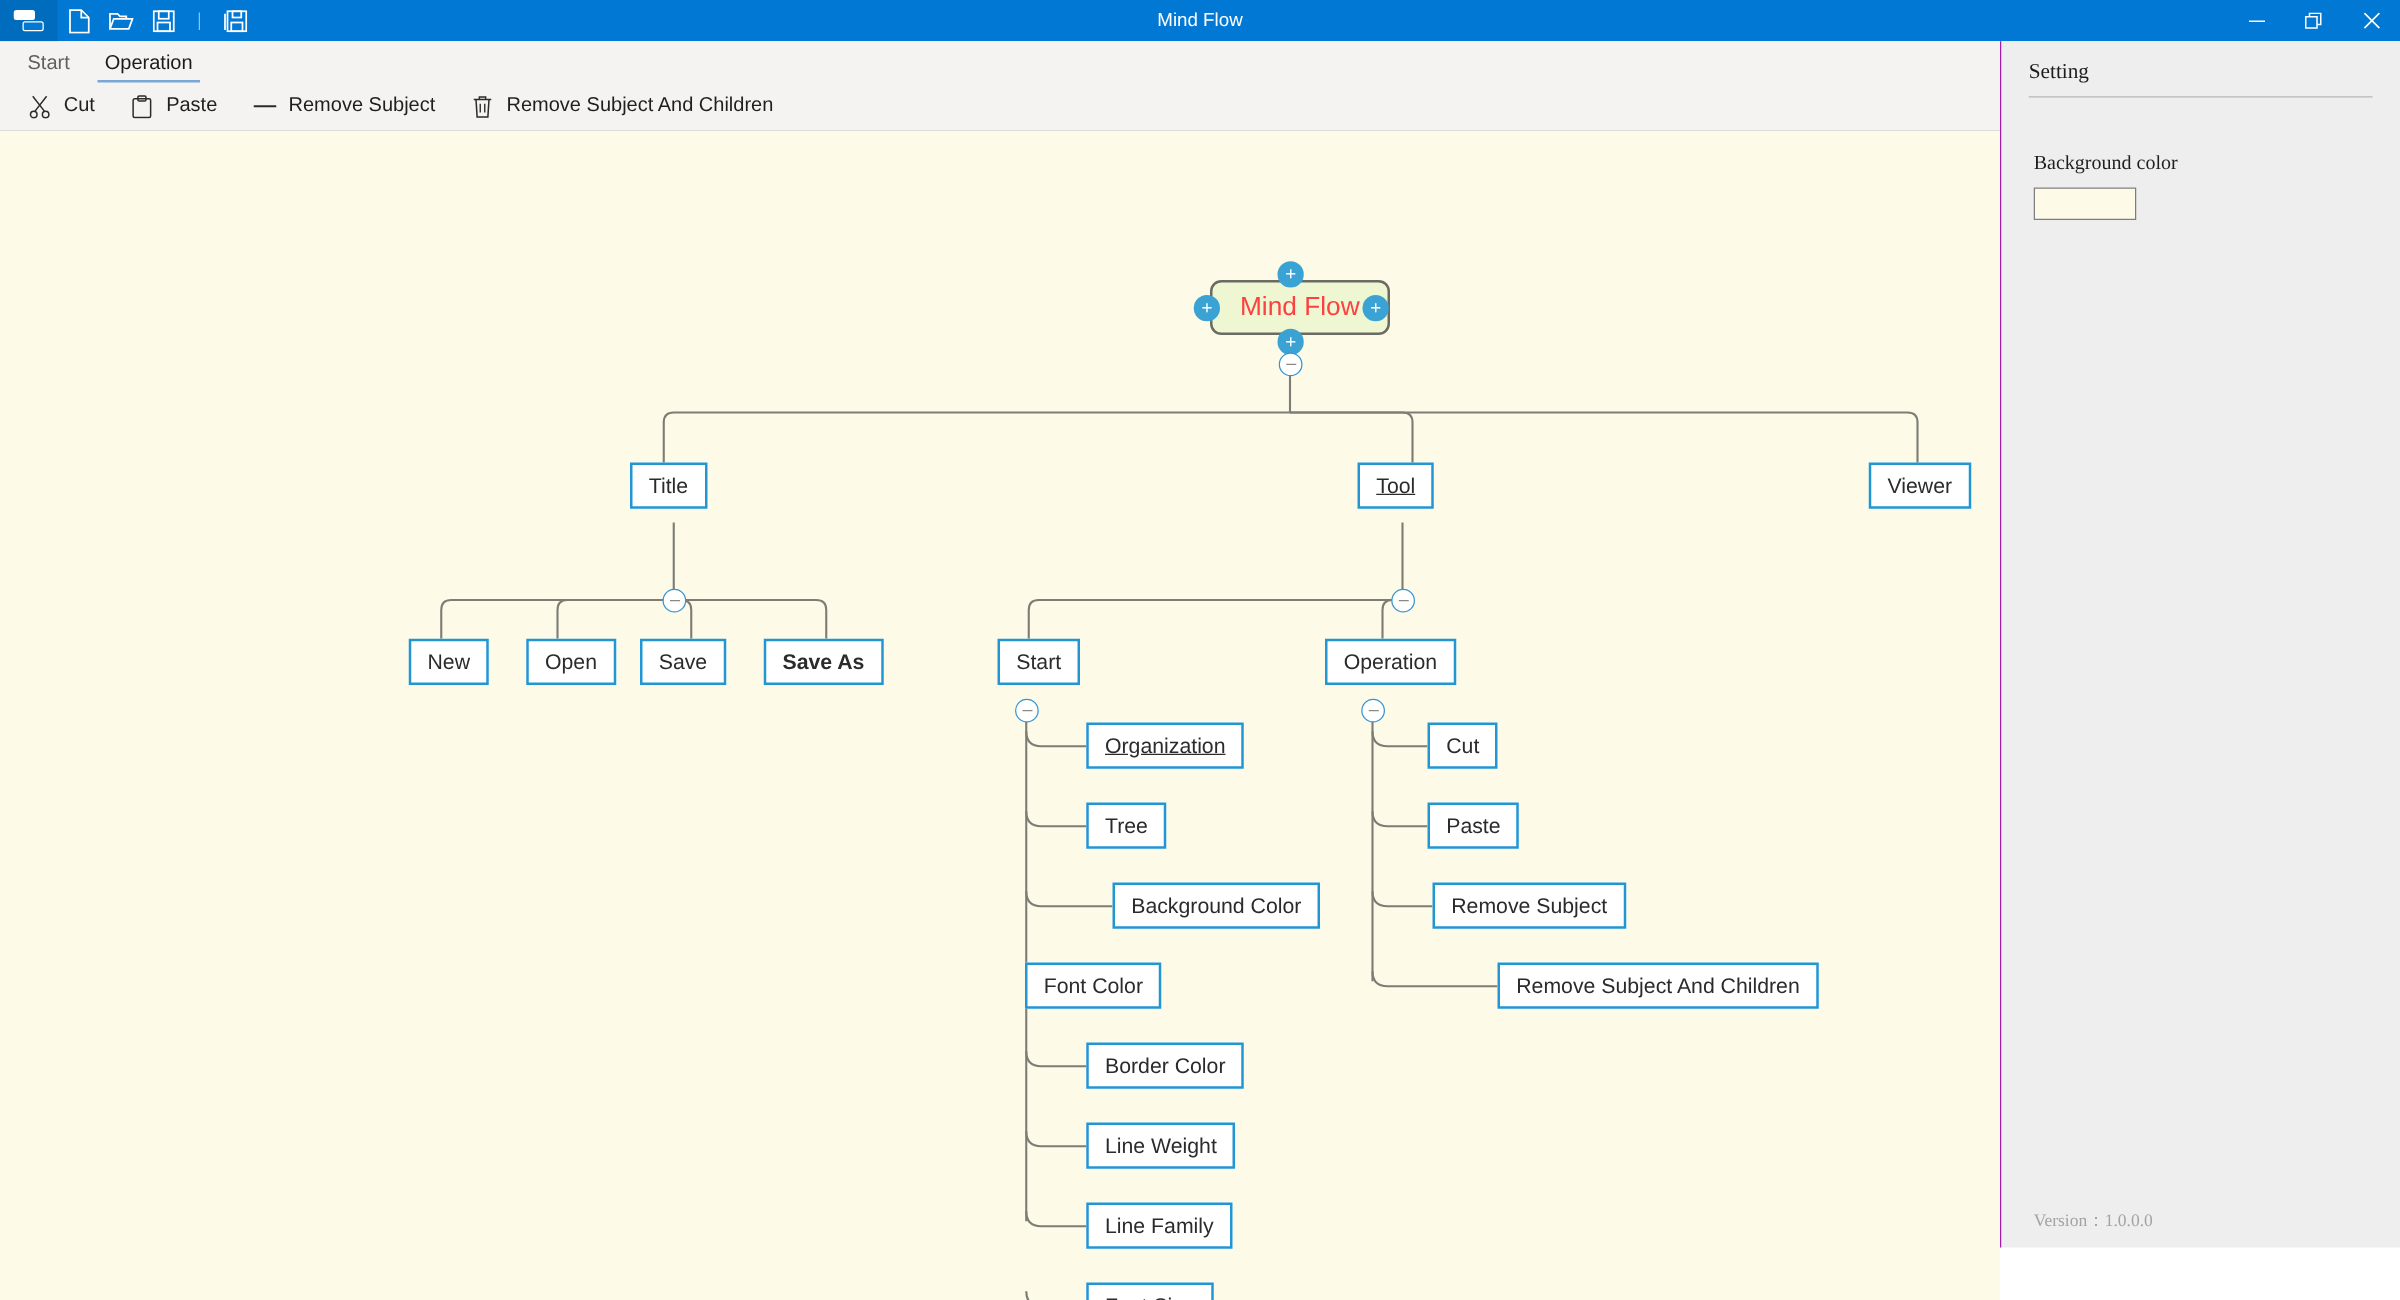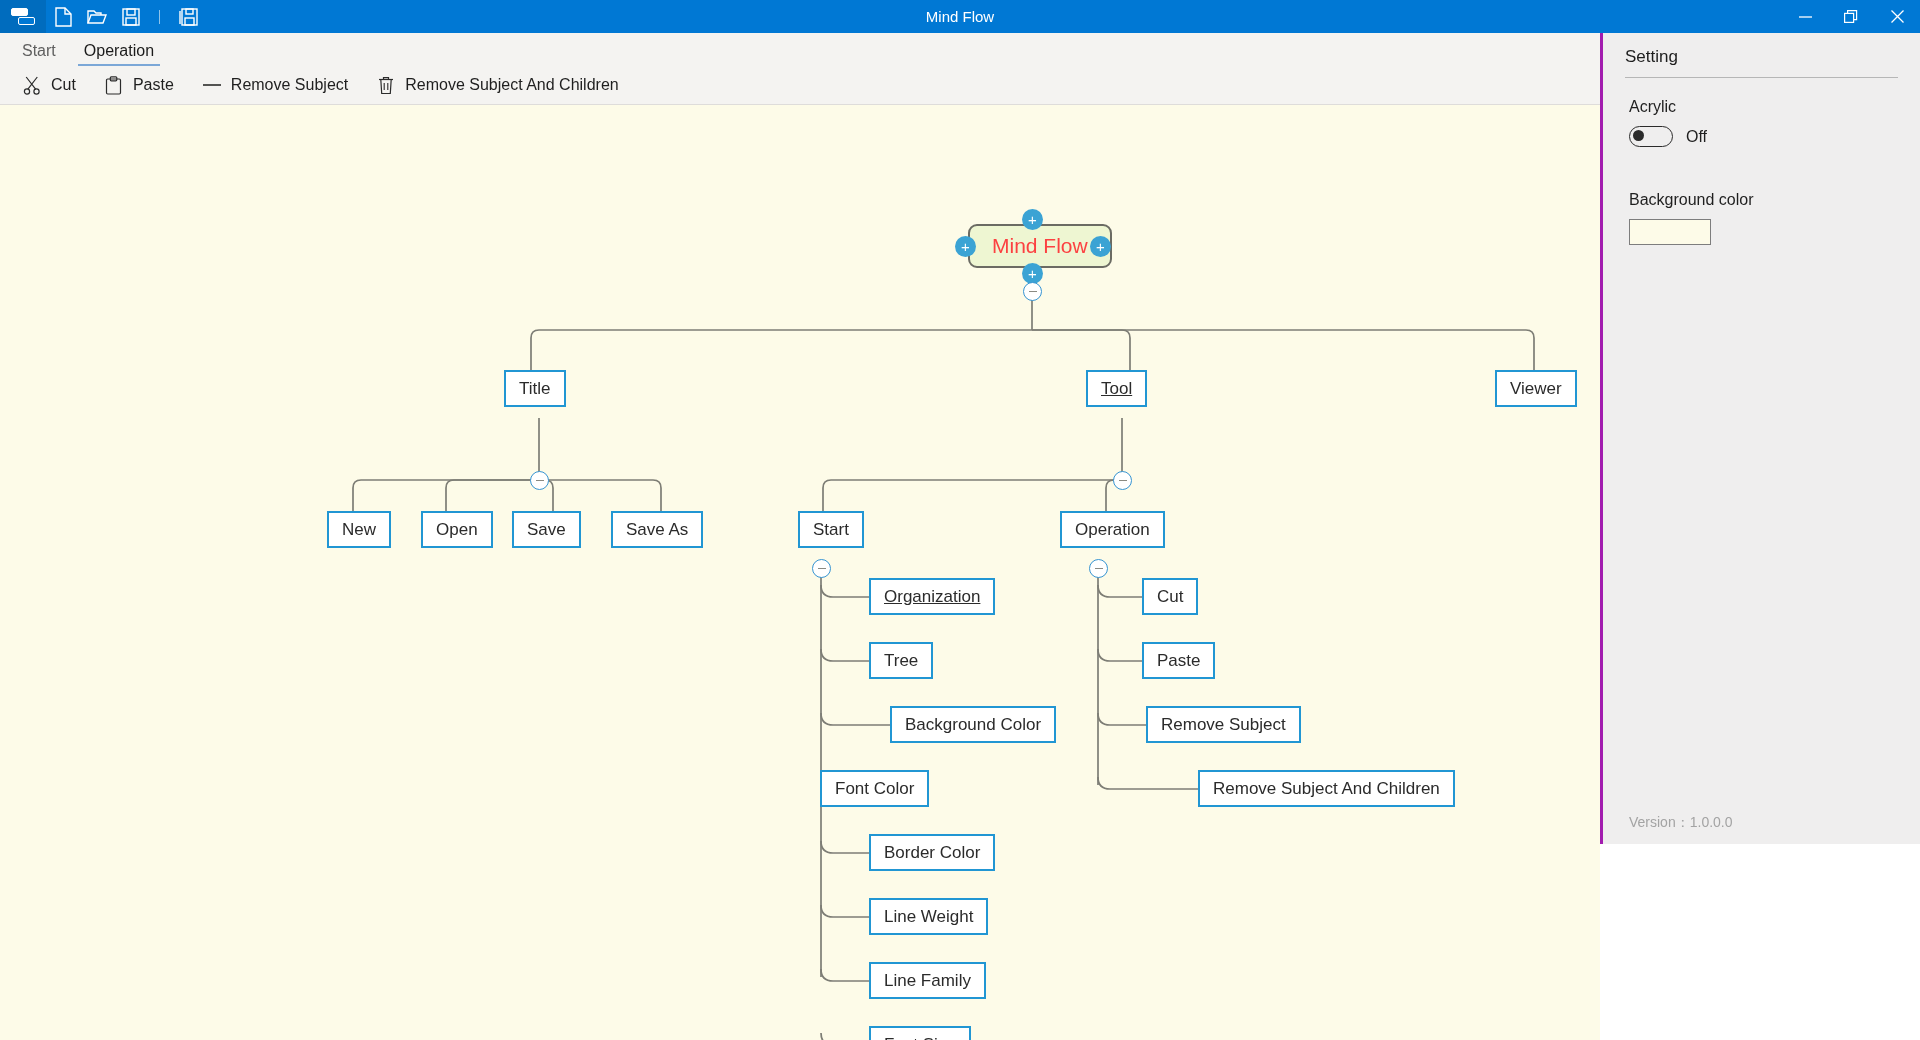--- a/index.html
+++ b/index.html
@@ -116,23 +116,24 @@
   .collapse {
     position: absolute; width: 19px; height: 19px; border-radius: 50%;
     background: #ffffff; border: 1.6px solid #3694d2;
     display: flex; align-items: center; justify-content: center;
   }
   .collapse .minus { width: 8px; height: 1.6px; background: #8a8a82; }
 
   
   .sidebar {
     position: absolute; top: 33px; right: 0;
-    width: 320px; height: 811px;
+    width: 320px; height: 965px;
     background: #efeeee;
-    border-left: 3px solid #a21caf;
+    border-left: 1px solid #a21caf;
+    font-family: Liberation Serif, serif;
   }
   .side-title {
     font-size: 17px; color: #1d1d1d;
     padding: 14px 22px 10px 22px;
   }
   .side-rule { height: 1px; background: #b6b6b6; margin: 0 22px; }
   .side-group { padding: 20px 26px 0 26px; }
   .side-label { font-size: 16px; color: #1f1f1f; margin-bottom: 10px; }
   .toggle-row { display: flex; align-items: center; gap: 13px; }
   .toggle {
@@ -323,21 +324,21 @@
   <div class="collapse" style="left:530px; top:366px;">
       <i class="minus"></i>
     </div>
   <div class="collapse" style="left:1113px; top:366px;">
       <i class="minus"></i>
     </div>
 
   <div class="node" style="left:327px; top:406px;">New</div>
   <div class="node" style="left:421px; top:406px;">Open</div>
   <div class="node" style="left:512px; top:406px;">Save</div>
-  <div class="node" style="left:611px; top:406px;">Save As</div>
+  <div class="node" style="left:611px; top:406px;font-weight:bold;">Save As</div>
 
   <div class="node" style="left:798px; top:406px;">Start</div>
   <div class="node" style="left:1060px; top:406px;">Operation</div>
 
   <div class="collapse" style="left:812px; top:454px;">
       <i class="minus"></i>
     </div>
   <div class="collapse" style="left:1089px; top:454px;">
       <i class="minus"></i>
     </div>
@@ -355,29 +356,20 @@
   <div class="node" style="left:1142px; top:537px;">Paste</div>
   <div class="node" style="left:1146px; top:601px;">Remove Subject</div>
   <div class="node" style="left:1198px; top:665px;">Remove Subject And Children</div>
 
 </div>
 
 <div class="sidebar">
   <div class="side-title">Setting</div>
   <div class="side-rule"></div>
 
-  <div class="side-group">
-    <div class="side-label">Acrylic</div>
-    <div class="toggle-row">
-      <div class="toggle">
-          <span class="knob"></span>
-        </div>
-      <span class="toggle-state">Off</span>
-    </div>
-  </div>
 
   <div class="side-group" style="padding-top:44px;">
     <div class="side-label">Background color</div>
     <div class="color-swatch" style="background: rgb(253, 251, 232);"></div>
   </div>
 
   <div class="version">
     <span>Version：</span><span>1.0.0.0</span>
   </div>
 </div>

